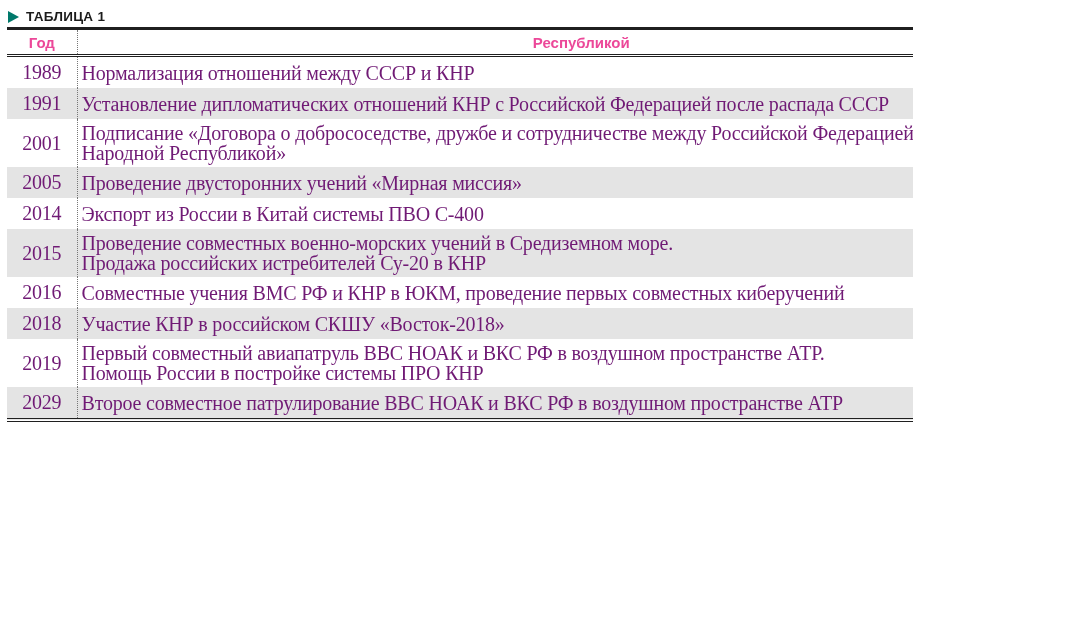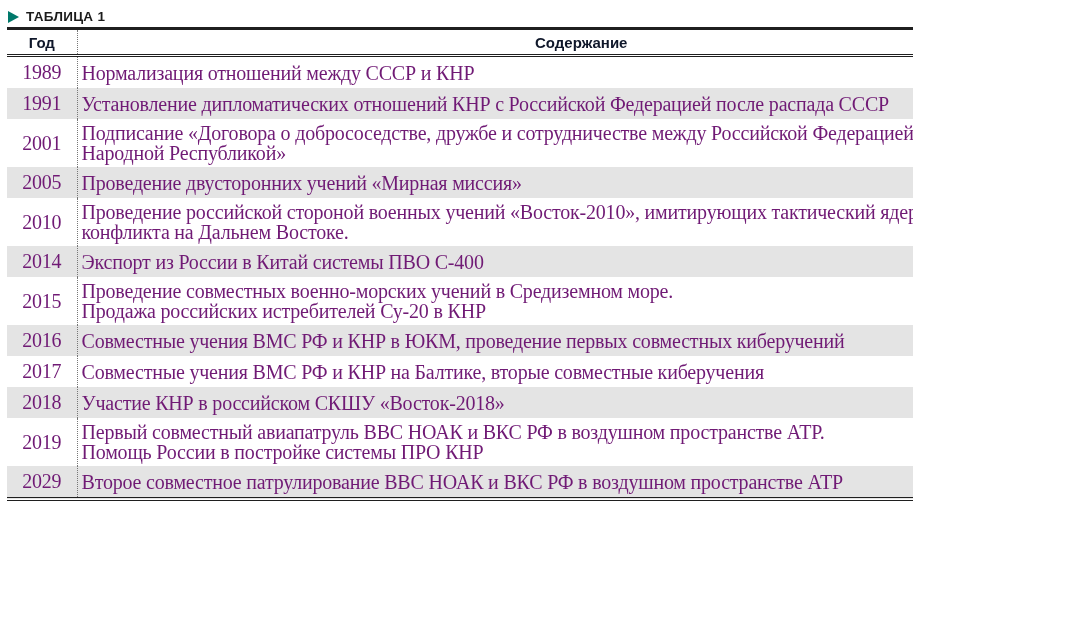--- a/index.html
+++ b/index.html
@@ -45,21 +45,21 @@
     border-bottom: 4px double #1f1f1f;
     table-layout: fixed;
   }
   table.milestones thead tr {
     border-bottom: 3px double #1f1f1f;
     height: 27px;
   }
   table.milestones th {
     font-size: 15px;
     font-weight: bold;
-    color: #0f172a;
+    color: #ec4899;
     padding: 3px 4px;
     vertical-align: middle;
   }
   table.milestones col.year-col { width: 70px; }
   table.milestones th.content-h,
   table.milestones td.content-c {
     border-left: 1px dotted #767676;
   }
   table.milestones tbody tr { height: 29px; }
   table.milestones tbody tr:nth-child(even) { background: #e4e4e4; }
@@ -93,60 +93,52 @@
 
 
   <table class="milestones">
     <colgroup>
       <col class="year-col">
       <col>
     </colgroup>
     <thead>
       <tr>
         <th class="year-h">Год</th>
-        <th class="content-h">Содержание</th>
+        <th class="content-h">Республикой</th>
       </tr>
     </thead>
     <tbody>
         <tr>
     <td class="year-c">1989</td>
     <td class="content-c">Нормализация отношений между СССР и КНР</td>
   </tr>
         <tr>
     <td class="year-c">1991</td>
     <td class="content-c">Установление дипломатических отношений КНР с Российской Федерацией после распада СССР</td>
   </tr>
         <tr>
     <td class="year-c">2001</td>
     <td class="content-c">Подписание «Договора о добрососедстве, дружбе и сотрудничестве между Российской Федерацией и Китайской Народной Республикой»</td>
   </tr>
         <tr>
     <td class="year-c">2005</td>
     <td class="content-c">Проведение двусторонних учений «Мирная миссия»</td>
   </tr>
         <tr>
-    <td class="year-c">2010</td>
-    <td class="content-c">Проведение российской стороной военных учений «Восток-2010», имитирующих тактический ядерный удар, в случае конфликта на Дальнем Востоке.</td>
-  </tr>
-        <tr>
     <td class="year-c">2014</td>
     <td class="content-c">Экспорт из России в Китай системы ПВО С-400</td>
   </tr>
         <tr>
     <td class="year-c">2015</td>
     <td class="content-c">Проведение совместных военно-морских учений в Средиземном море.
 Продажа российских истребителей Су-20 в КНР</td>
   </tr>
         <tr>
     <td class="year-c">2016</td>
     <td class="content-c">Совместные учения ВМС РФ и КНР в ЮКМ, проведение первых совместных киберучений</td>
-  </tr>
-        <tr>
-    <td class="year-c">2017</td>
-    <td class="content-c">Совместные учения ВМС РФ и КНР на Балтике, вторые совместные киберучения</td>
   </tr>
         <tr>
     <td class="year-c">2018</td>
     <td class="content-c">Участие КНР в российском СКШУ «Восток-2018»</td>
   </tr>
         <tr>
     <td class="year-c">2019</td>
     <td class="content-c">Первый совместный авиапатруль ВВС НОАК и ВКС РФ в воздушном пространстве АТР.
 Помощь России в постройке системы ПРО КНР</td>
   </tr>

